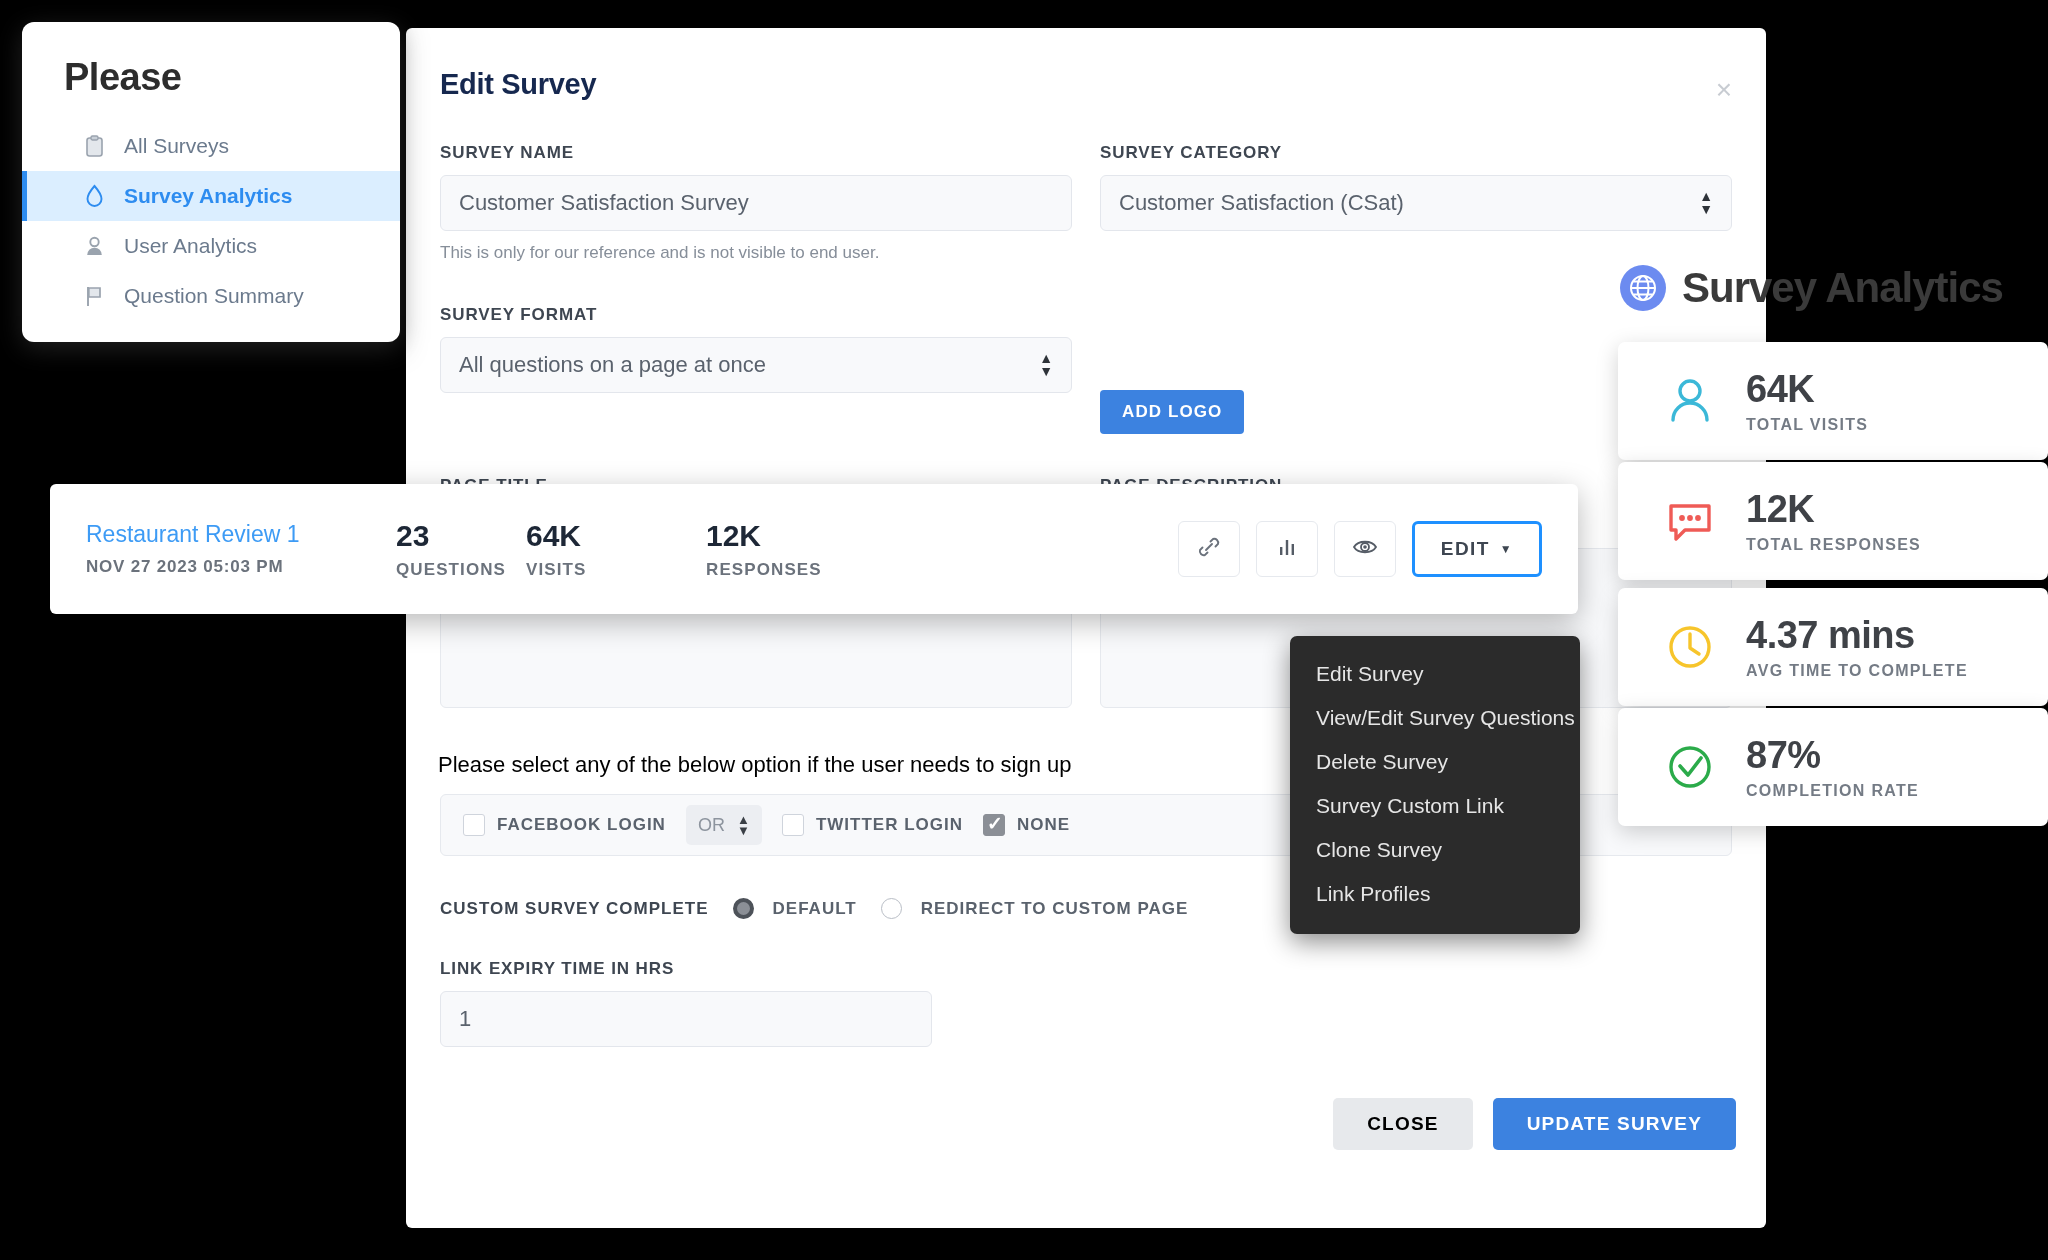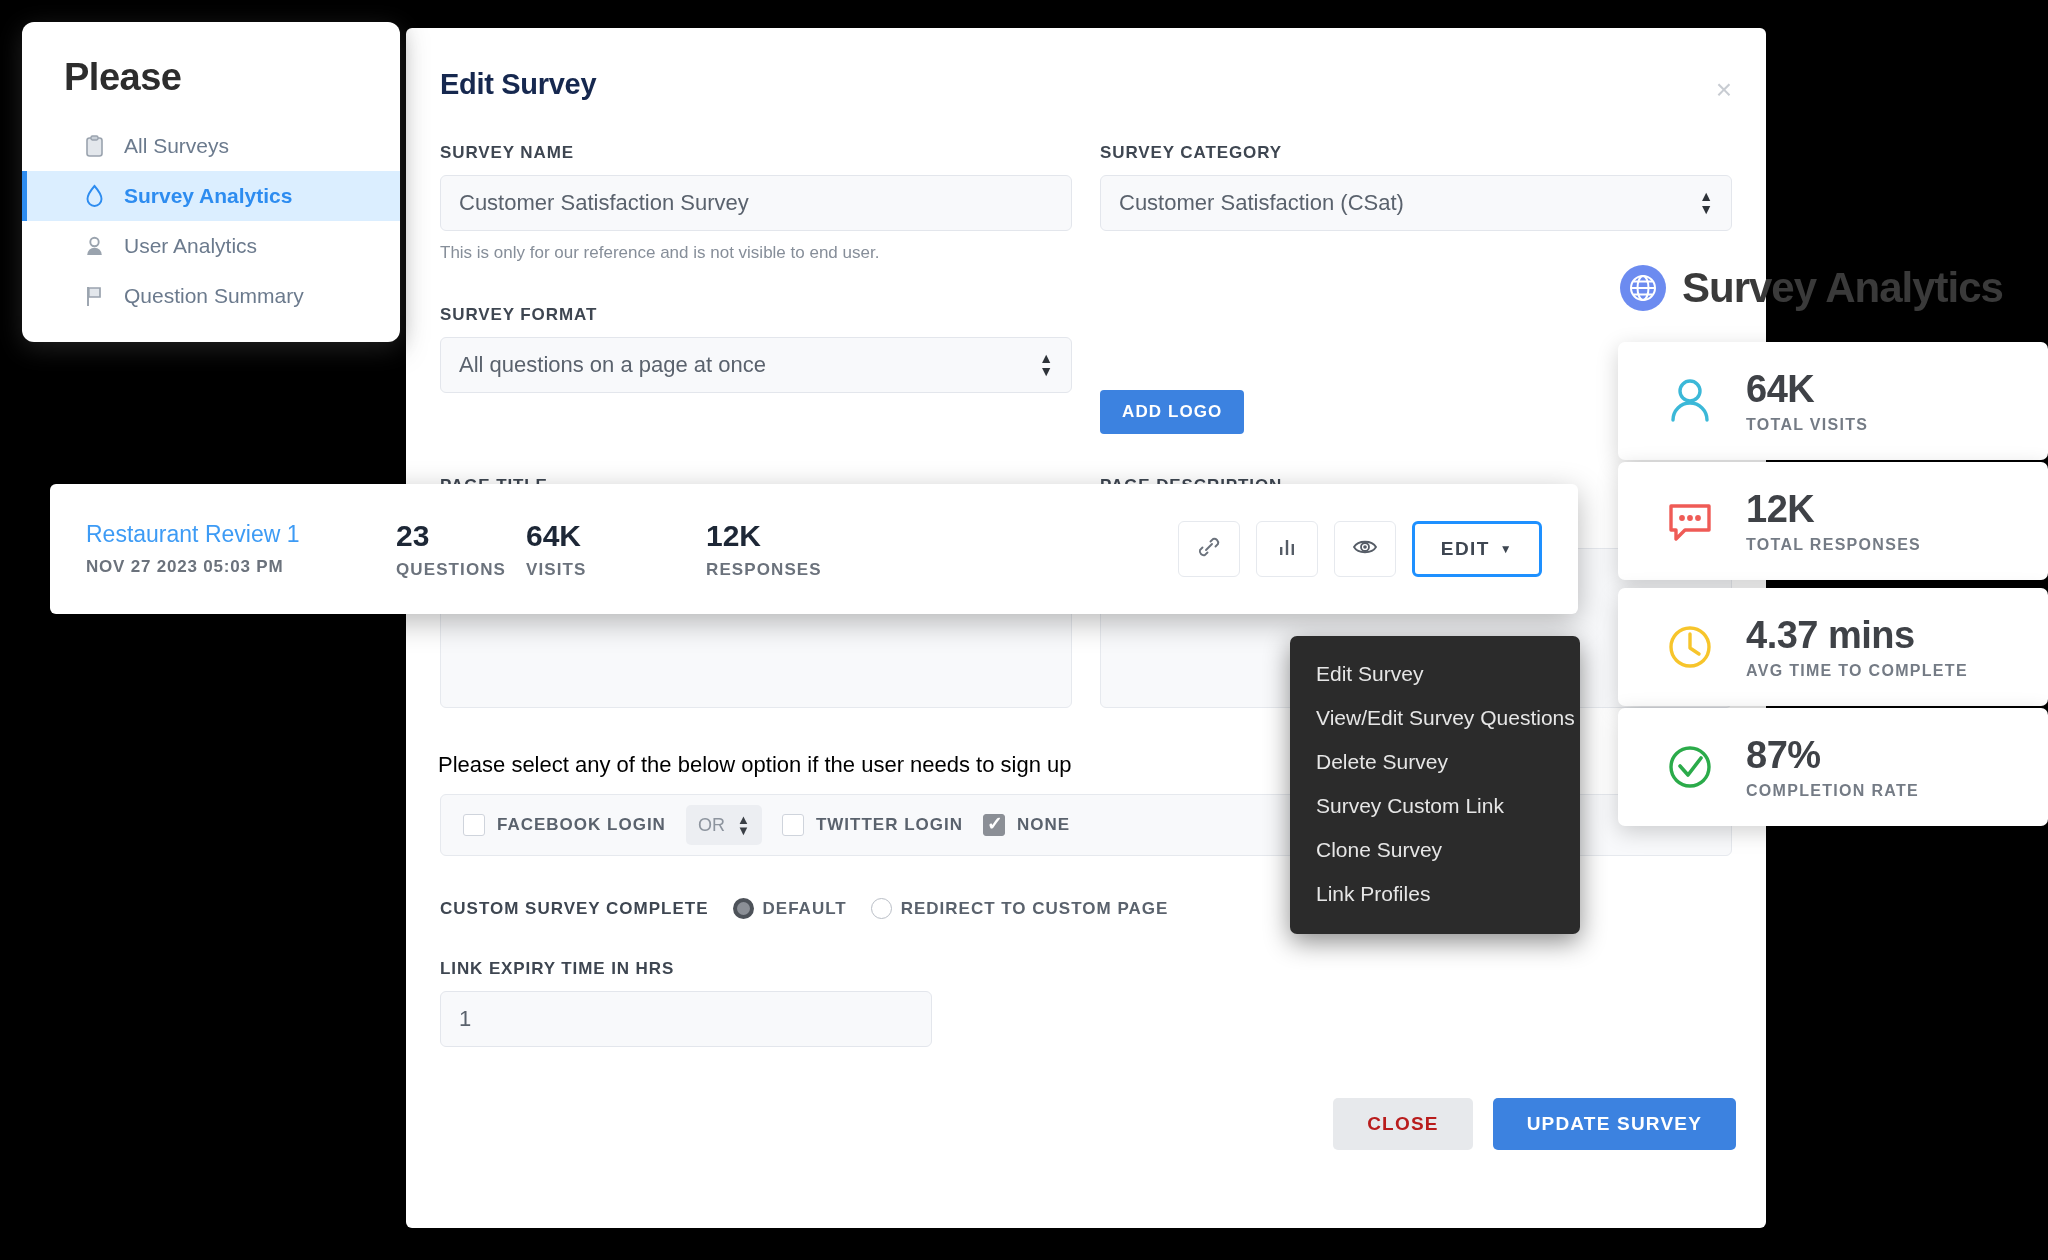--- a/index.html
+++ b/index.html
@@ -120,30 +120,30 @@
   .chk-label { font-size: 17px; font-weight: 700; letter-spacing: 1px; color: #5a626d; }
   .or-pill {
     height: 40px; min-width: 76px; border-radius: 5px; background: #eceef2;
     display: flex; align-items: center; justify-content: center; gap: 12px;
     font-size: 18px; color: #8d949e; padding: 0 12px;
   }
   .or-pill .caret { font-size: 13px; line-height: 0.85; color:#3a3f46; }
 
   .radio-row { display: flex; align-items: center; gap: 24px; margin: 42px 0 0 4px; }
   .radio-row .rlabel { font-size: 17px; font-weight: 700; letter-spacing: 1px; color: #3e4651; }
-  .rwrap { display: flex; align-items: center; gap: 9px; }
+  .rwrap { display: flex; align-items: center; gap: 19px; }
   .radio { width: 21px; height: 21px; border-radius: 50%; border: 1px solid #b9bec6; background: #fff; }
   .radio.on { background: #8b8f96; border: 4px solid #4d5259; }
   .radio-txt { font-size: 17px; font-weight: 700; letter-spacing: 1px; color: #5a626d; }
 
   .footer-btns { position: absolute; right: 30px; bottom: 78px; display: flex; gap: 20px; }
   .btn-close {
     height: 52px; padding: 0 34px; border-radius: 5px; background: #e7e9ec;
     display: flex; align-items: center; font-size: 19px; font-weight: 700;
-    letter-spacing: 1.2px; color: #b91c1c;
+    letter-spacing: 1.2px; color: #000000;
   }
   .btn-update {
     height: 52px; padding: 0 34px; border-radius: 5px; background: #3c82e0;
     display: flex; align-items: center; font-size: 19px; font-weight: 700;
     letter-spacing: 1.2px; color: #ffffff;
   }
 
   
   .floatbar {
     position: absolute; left: 50px; top: 484px;

